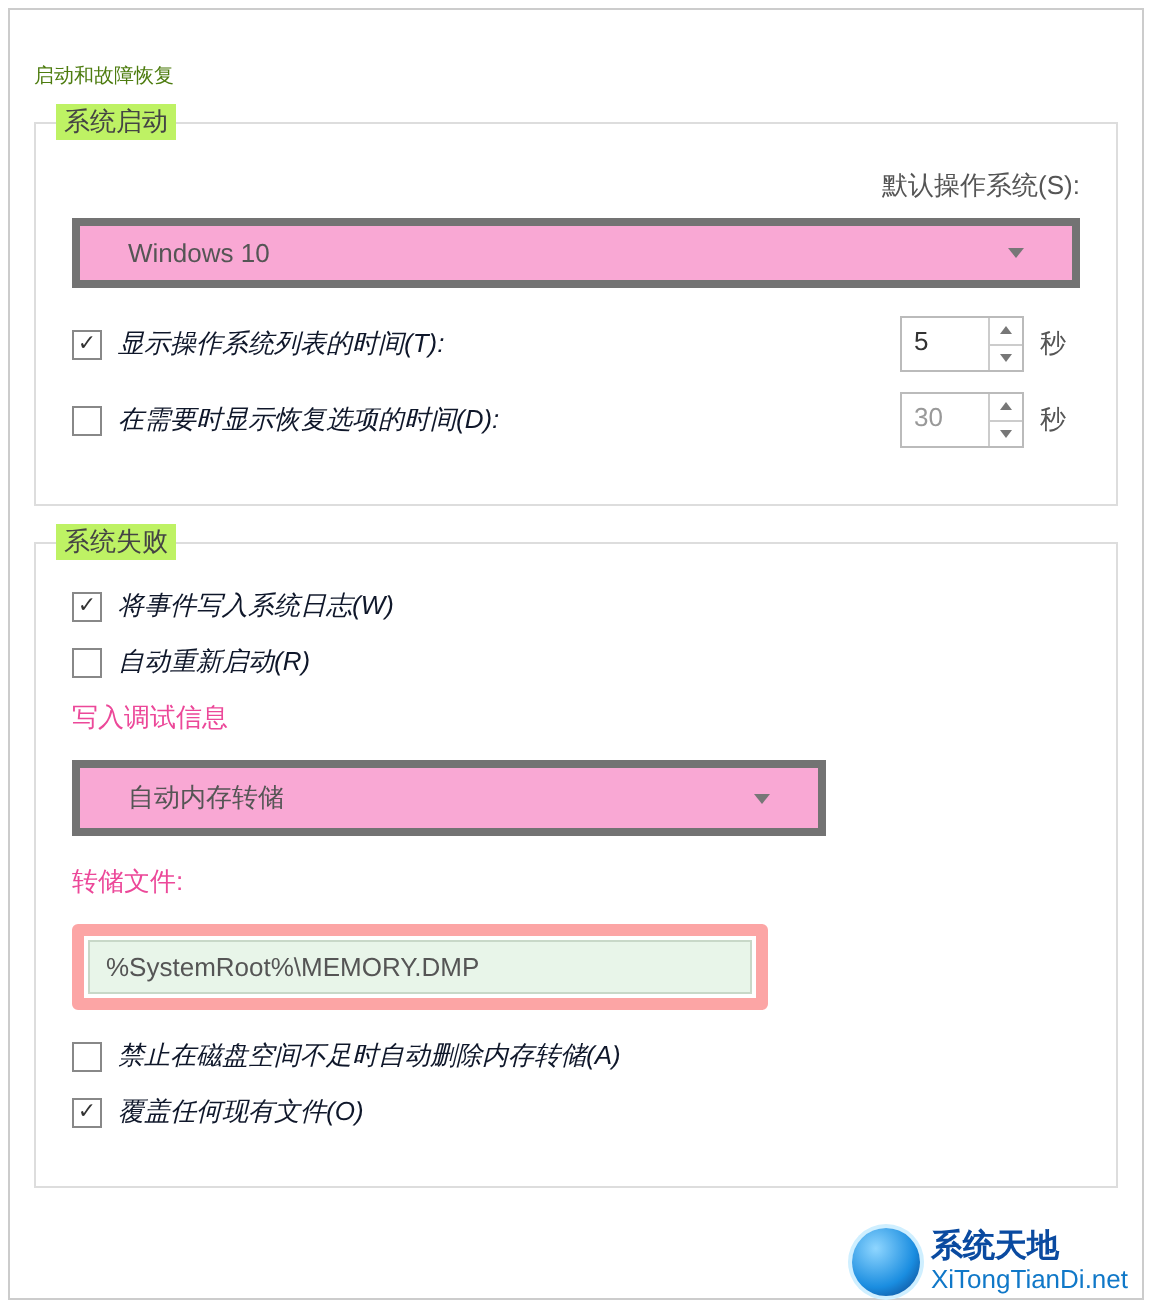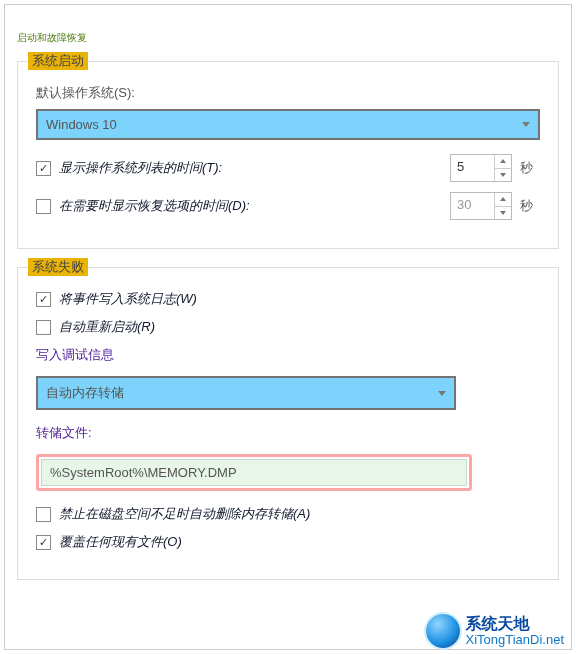--- a/index.html
+++ b/index.html
@@ -27,44 +27,45 @@
     }
     .panel {
       margin: 8px 12px 18px 12px;
       position: relative;
       border: 1px solid #ddd;
     }
     .group-label {
       position: relative;
       top: -10px;
       left: 10px;
-      background: #eab308;
+      background: #bef264;
       padding: 0 4px;
       display: inline-block;
       font-size: 13px;
       color: #444;
     }
     .group-body {
       padding: 4px 18px 18px 18px;
     }
     .field-label {
       display: block;
       margin-bottom: 7px;
       color: #555;
+      text-align: right;
     }
     .select-wrap {
-      border: 2px solid #737373;
-      padding: 6px 8px;
+      border: 4px solid #737373;
+      padding: 6px 24px;
       display: flex;
       justify-content: space-between;
       align-items: center;
-      background: #7dd3fc;
+      background: #f9a8d4;
       margin-bottom: 14px;
     }
-    .select-wrap.narrow { width: 420px; }
+    .select-wrap.narrow { width: 377px; }
     .select-text { color: #555; }
     .chevron {
       width: 0; height: 0;
       border-left: 4px solid transparent;
       border-right: 4px solid transparent;
       border-top: 5px solid #777;
     }
     .row {
       display: flex;
       align-items: center;
@@ -125,27 +126,27 @@
     }
     .arr-down {
       width: 0; height: 0;
       border-left: 3px solid transparent;
       border-right: 3px solid transparent;
       border-top: 4px solid #777;
     }
     .unit { color:#555; width: 20px; }
     .section-title {
       margin: 10px 0 12px 0;
-      color: #4c1d95;
+      color: #ec4899;
     }
     .dump-highlight {
-      border: 3px solid #fca5a5;
+      border: 6px solid #fca5a5;
       border-radius: 3px;
       padding: 2px;
-      width: 436px;
+      width: 348px;
       margin-bottom: 14px;
     }
     .dump-field {
       background: #e8f5e9;
       border: 1px solid #c8d8c8;
       padding: 5px 8px;
       color: #555;
     }
     .watermark {
       position: absolute;

